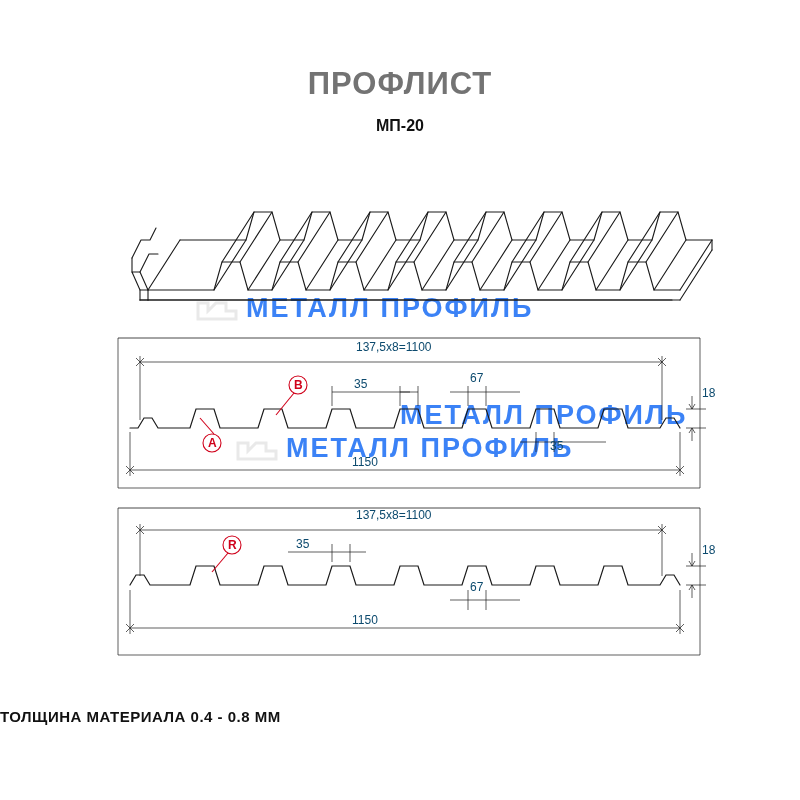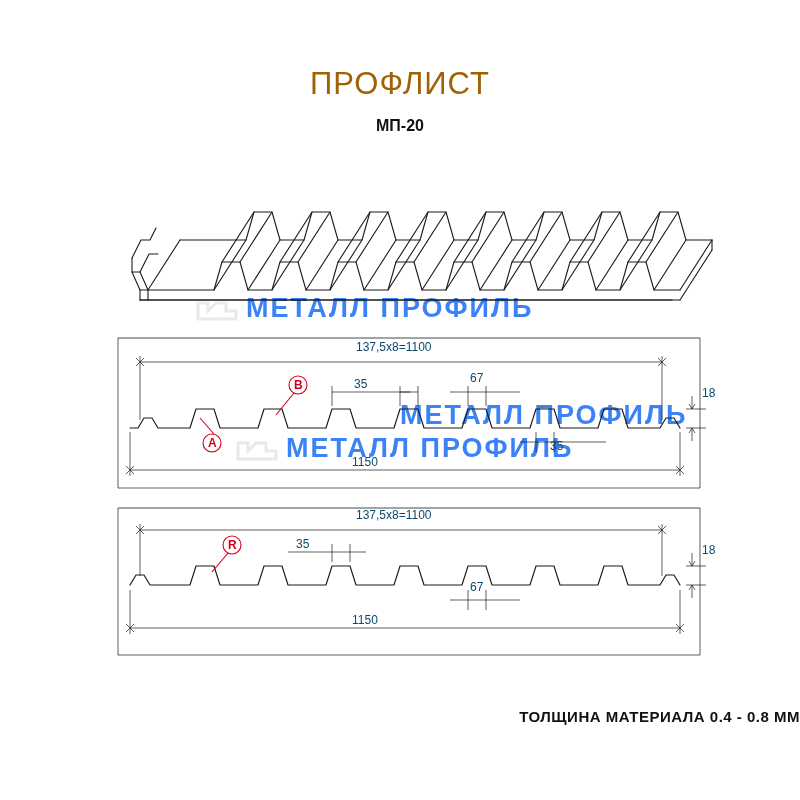--- a/index.html
+++ b/index.html
@@ -22,40 +22,40 @@
     width: 800px;
     height: 800px;
   }
   .title {
     position: absolute;
     left: 0;
     top: 66px;
     width: 800px;
     text-align: center;
     font-size: 31px;
-    font-weight: normal;
+    font-weight: bold;
     letter-spacing: 1px;
-    color: #a16207;
+    color: #737373;
   }
   .subtitle {
     position: absolute;
     left: 0;
     top: 117px;
     width: 800px;
     text-align: center;
     font-size: 16px;
     font-weight: bold;
     color: #111;
   }
   .footer {
     position: absolute;
     left: 0;
     top: 708px;
     width: 800px;
-    text-align: right;
+    text-align: left;
     font-size: 15px;
     font-weight: bold;
     letter-spacing: 0.5px;
     color: #111;
   }
   .wm {
     position: absolute;
     font-size: 27px;
     font-weight: bold;
     color: #3b82f6;

